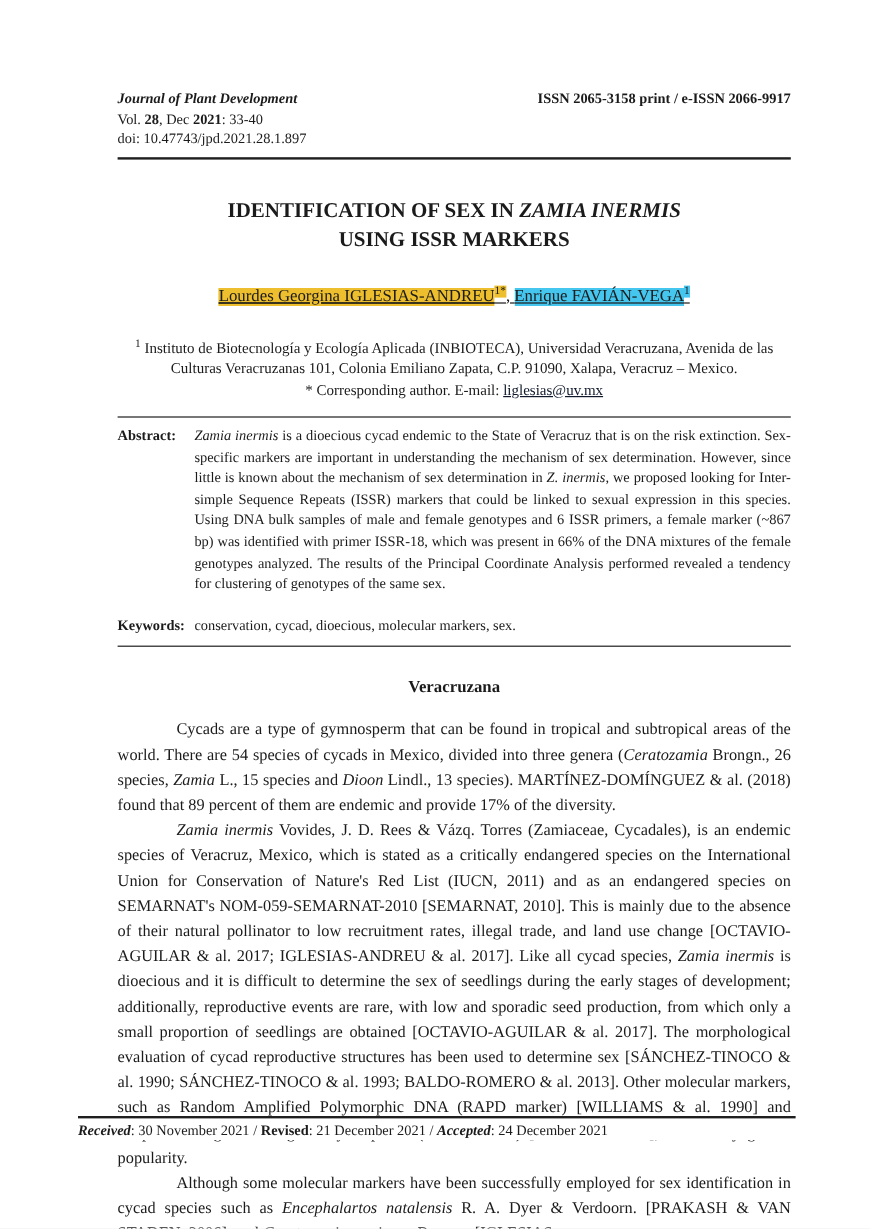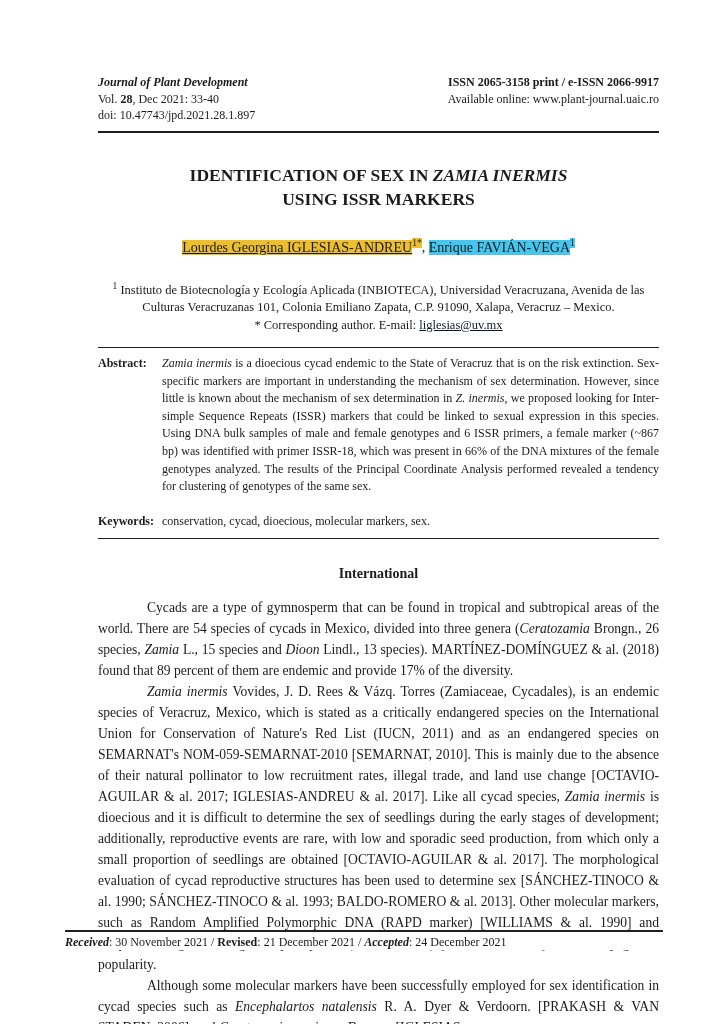--- a/index.html
+++ b/index.html
@@ -13,21 +13,21 @@
   .header { display:flex; justify-content:space-between; font-size:12px; line-height:16.5px; }
   .journal-name { font-weight:bold; font-style:italic; }
   .header-right { text-align:right; }
   .issn-line { font-weight:bold; }
   
   .rule { border:none; margin:0; }
   .rule-header { border-top:2px solid #1f1f1f; margin-top:7px; }
   .rule-thin { border-top:1.5px solid #1f1f1f; }
   
   .title { font-size:17.5px; line-height:24px; font-weight:bold; text-align:center; margin:30px 0 0; }
-  .authors { text-align:center; font-size:14px; line-height:19px; margin-top:27px; }
+  .authors { text-align:center; font-size:14px; line-height:19px; margin-top:27px;text-decoration:underline; }
   .authors .author { cursor:pointer; }
   sup { font-size:9.5px; line-height:0; vertical-align:super; }
   
   .affiliation { font-size:12.5px; line-height:17.5px; text-align:center; margin-top:25px; }
   .corresponding { font-size:12.5px; line-height:17.5px; text-align:center; }
   .email { text-decoration:underline; color:#0f172a; cursor:pointer; }
   
   .abstract-block { margin-top:13px; }
   .abstract-row { display:flex; font-size:12px; line-height:17.6px; margin-top:7px; }
   .abs-label { width:64px; flex:none; font-weight:bold; }
@@ -43,26 +43,25 @@
   .footer-text { font-size:12px; line-height:16px; }
 </style>
 </head>
 <body>
 
 <div class="page">
 
   <div class="header">
     <div class="header-left">
       <div class="journal-name">Journal of Plant Development</div>
-      <div class="volume-line"><span>Vol. </span><span style="font-weight: bold;">28</span><span>, Dec </span><span style="font-weight: normal; text-align: center;">2021</span><span>: 33-40</span></div>
+      <div class="volume-line"><span>Vol. </span><span style="font-weight: bold;">28</span><span>, Dec </span><span style="font-weight: bold; text-align: center;">2021</span><span>: 33-40</span></div>
       <div class="doi-line">doi: 10.47743/jpd.2021.28.1.897</div>
     </div>
     <div class="header-right">
       <div class="issn-line">ISSN 2065-3158 print / e-ISSN 2066-9917</div>
-      <div class="available-line">Available online: www.plant-journal.uaic.ro</div>
     </div>
   </div>
 
   <hr class="rule rule-header">
 
   <h1 class="title">
     <span><span>IDENTIFICATION OF SEX IN </span><span style="font-style: italic;">ZAMIA INERMIS</span></span><br>
     <span>USING ISSR MARKERS</span>
   </h1>
 
@@ -77,21 +76,21 @@
       <div class="abs-label">Abstract:</div>
       <div class="abs-text"><span style="font-style: italic;">Zamia inermis</span><span> is a dioecious cycad endemic to the State of Veracruz that is on the risk extinction. Sex-specific markers are important in understanding the mechanism of sex determination. However, since little is known about the mechanism of sex determination in </span><span style="font-style: italic;">Z. inermis</span><span>, we proposed looking for Inter-simple Sequence Repeats (ISSR) markers that could be linked to sexual expression in this species. Using DNA bulk samples of male and female genotypes and 6 ISSR primers, a female marker (~867 bp) was identified with primer ISSR-18, which was present in 66% of the DNA mixtures of the female genotypes analyzed. The results of the Principal Coordinate Analysis performed revealed a tendency for clustering of genotypes of the same sex.</span></div>
     </div>
     <div class="keywords-row">
       <div class="abs-label">Keywords:</div>
       <div class="kw-text">conservation, cycad, dioecious, molecular markers, sex.</div>
     </div>
     <hr class="rule rule-thin">
   </div>
 
-  <h2 class="section-heading">International</h2>
+  <h2 class="section-heading">Veracruzana</h2>
 
   <p class="body-para"><span>Cycads are a type of gymnosperm that can be found in tropical and subtropical areas of the world. There are 54 species of cycads in Mexico, divided into three genera (</span><span style="font-style: italic;">Ceratozamia</span><span> Brongn., 26 species, </span><span style="font-style: italic;">Zamia</span><span> L., 15 species and </span><span style="font-style: italic;">Dioon</span><span> Lindl., 13 species). MARTÍNEZ-DOMÍNGUEZ &amp; al. (2018) found that 89 percent of them are endemic and provide 17% of the diversity.</span></p>
   <p class="body-para"><span style="font-style: italic;">Zamia inermis</span><span> Vovides, J. D. Rees &amp; Vázq. Torres (Zamiaceae, Cycadales), is an endemic species of Veracruz, Mexico, which is stated as a critically endangered species on the International Union for Conservation of Nature's Red List (IUCN, 2011) and as an endangered species on SEMARNAT's NOM-059-SEMARNAT-2010 [SEMARNAT, 2010]. This is mainly due to the absence of their natural pollinator to low recruitment rates, illegal trade, and land use change [OCTAVIO-AGUILAR &amp; al. 2017; IGLESIAS-ANDREU &amp; al. 2017]. Like all cycad species, </span><span style="font-style: italic;">Zamia inermis</span><span> is dioecious and it is difficult to determine the sex of seedlings during the early stages of development; additionally, reproductive events are rare, with low and sporadic seed production, from which only a small proportion of seedlings are obtained [OCTAVIO-AGUILAR &amp; al. 2017]. The morphological evaluation of cycad reproductive structures has been used to determine sex [SÁNCHEZ-TINOCO &amp; al. 1990; SÁNCHEZ-TINOCO &amp; al. 1993; BALDO-ROMERO &amp; al. 2013]. Other molecular markers, such as Random Amplified Polymorphic DNA (RAPD marker) [WILLIAMS &amp; al. 1990] and Amplified Fragment Length Polymorphism (AFLP marker) [VOS &amp; al. 1995], have lately gained popularity.</span></p>
   <p class="body-para"><span>Although some molecular markers have been successfully employed for sex identification in cycad species such as </span><span style="font-style: italic; font-family: Liberation Serif, serif;">Encephalartos natalensis</span><span> R. A. Dyer &amp; Verdoorn. [PRAKASH &amp; VAN STADEN, 2006], and </span><span style="font-style: italic;">Ceratozamia mexicana</span><span> Brongn. [IGLESIAS-</span></p>
 
   <div class="footer">
     <hr class="footer-rule">
     <div class="footer-text"><span style="font-weight: bold; font-style: italic;">Received</span><span>: 30 November 2021 / </span><span style="font-weight: bold; ">Revised</span><span>: 21 December 2021 / </span><span style="font-weight: bold; font-style: italic;">Accepted</span><span>: 24 December 2021</span></div>
   </div>
 

